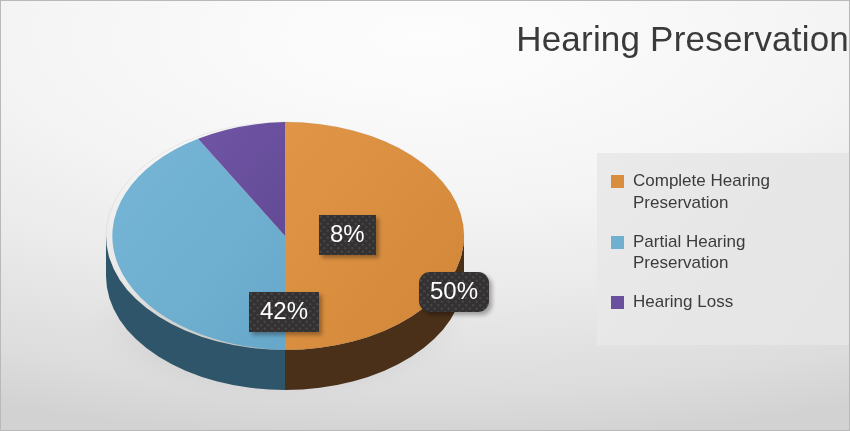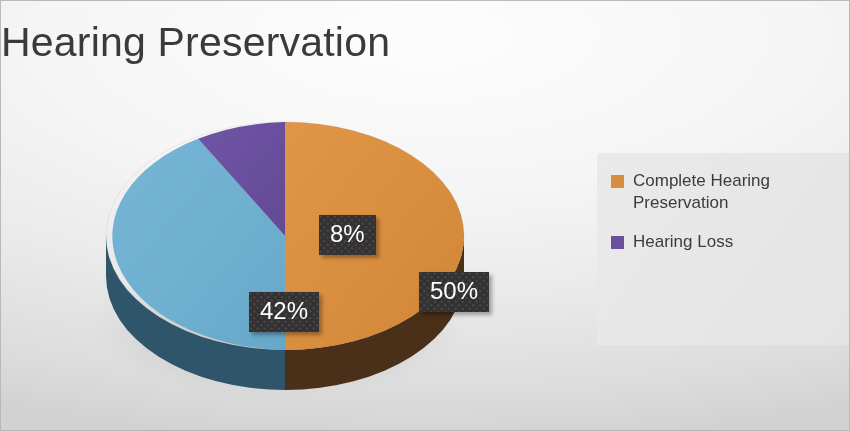--- a/index.html
+++ b/index.html
@@ -19,22 +19,22 @@
     overflow: hidden;
     background:
       radial-gradient(120% 95% at 50% 8%, #fdfdfd 0%, #f5f5f5 38%, #ebebeb 62%, #dcdcdc 88%, #d2d2d2 100%);
   }
   
   #chart-title {
     position: absolute;
     left: 0;
     top: 18px;
     width: 100%;
-    text-align: left;
-    font-size: 41px;
+    text-align: right;
+    font-size: 35px;
     color: #3a3a3a;
     letter-spacing: 0.2px;
     white-space: nowrap;
   }
   
   #plot-area {
     position: absolute;
     left: 80px;
     top: 75px;
     width: 430px;
@@ -53,21 +53,21 @@
     line-height: 1;
     padding: 7px 11px 9px 11px;
     background-color: #333132;
     background-image:
       radial-gradient(circle at 25% 25%, rgba(255,255,255,0.085) 1px, rgba(0,0,0,0) 1.6px),
       radial-gradient(circle at 75% 75%, rgba(255,255,255,0.085) 1px, rgba(0,0,0,0) 1.6px);
     background-size: 7px 7px, 7px 7px;
     box-shadow: 3px 3px 4px rgba(0,0,0,0.32);
     white-space: nowrap;
   }
-  #label-0 { left: 338px; top: 196px; }
+  #label-0 { left: 338px; top: 196px; border-radius: 11px; }
   #label-1 { left: 168px; top: 216px; text-align: right; }
   #label-2 { left: 238px; top: 139px; }
   
   #legend-panel {
     position: absolute;
     left: 596px;
     top: 152px;
     width: 262px;
     height: 192px;
     box-sizing: border-box;
@@ -152,20 +152,24 @@
     <div class="data-label" id="label-2">8%</div>
   </div>
 
   <div id="legend-panel">
 
     <div class="legend-item">
       <span class="legend-swatch" style="background:#d98e3f"></span>
       <span class="legend-label">Complete Hearing Preservation</span>
     </div>
 
+    <div class="legend-item">
+      <span class="legend-swatch" style="background:#6fafd0"></span>
+      <span class="legend-label">Partial Hearing Preservation</span>
+    </div>
 
     <div class="legend-item">
       <span class="legend-swatch" style="background:#68509c"></span>
       <span class="legend-label">Hearing Loss</span>
     </div>
 
   </div>
 
 </div>
 

